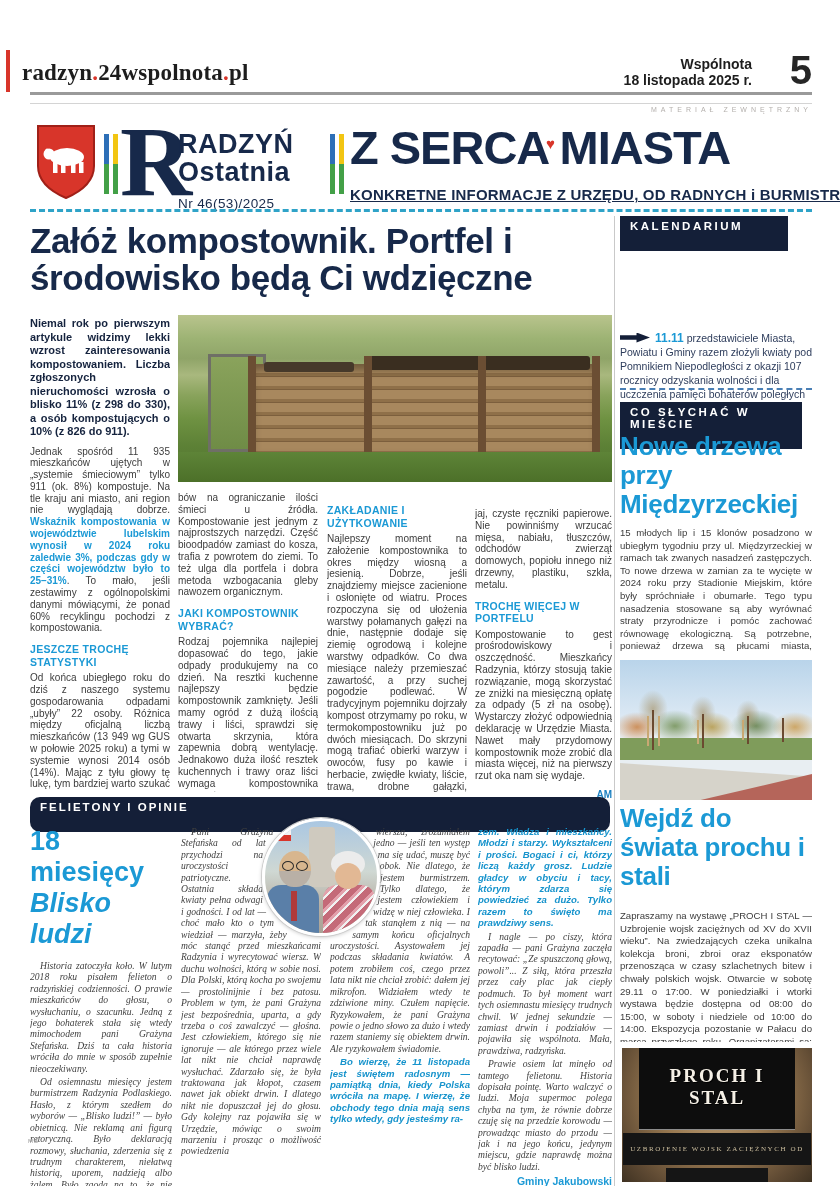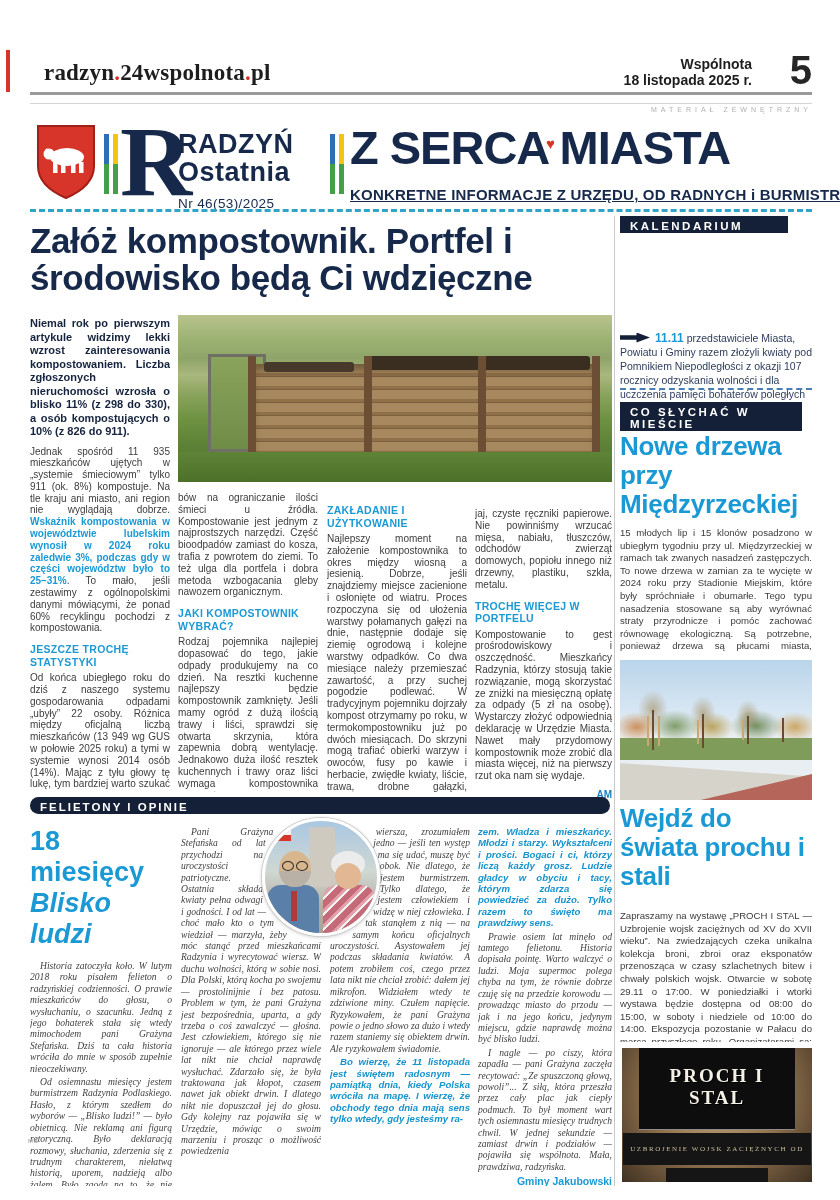--- a/index.html
+++ b/index.html
@@ -2,21 +2,21 @@
 <html lang="pl"><head>
 <meta charset="utf-8">
 <style>
   html,body{margin:0;padding:0;background:#fff;}
   .page{position:relative;width:840px;height:1200px;background:#ffffff;overflow:hidden;
         font-family:"Liberation Sans",sans-serif;color:#3c3c3c;}
   .abs{position:absolute;}
 
   
   .red-tick{left:6px;top:50px;width:4px;height:42px;background:#d8352a;}
-  .hdr-site{left:44px;top:60px;font-family:"Liberation Serif",serif;font-weight:bold;
+  .hdr-site{left:22px;top:60px;font-family:"Liberation Serif",serif;font-weight:bold;
             font-size:23px;color:#1d1d1d;letter-spacing:.2px;}
   .hdr-site .dot{color:#d8352a;}
   .hdr-right{right:88px;top:56px;text-align:right;font-weight:bold;color:#1d1d1d;}
   .hdr-brand{font-size:14px;line-height:16px;}
   .hdr-date{font-size:14px;line-height:16px;}
   .hdr-pageno{right:28px;top:50px;font-size:40px;font-weight:800;color:#262626;line-height:40px;}
   .rule-thick{left:30px;top:92px;width:782px;height:3px;background:#9a9a9a;}
   .rule-thin{left:30px;top:103px;width:782px;height:1px;background:#d4d4d4;}
   .material{right:28px;top:106px;font-size:7px;letter-spacing:4px;color:#b4b0ad;}
 
@@ -68,21 +68,21 @@
                repeating-linear-gradient(0deg,rgba(70,70,70,.55) 0 1px,transparent 1px 7px);
     background-blend-mode:normal;border:3px solid #6f6f66;}
   .compost-top{position:absolute;left:190px;bottom:112px;width:222px;height:14px;background:#3a2e20;border-radius:3px;}
   .compost-top2{position:absolute;left:86px;bottom:110px;width:90px;height:10px;background:#46392a;border-radius:3px;}
   .post{position:absolute;bottom:26px;width:8px;height:100px;background:#6b4e33;}
   .grass{position:absolute;left:0;bottom:0;width:100%;height:30px;
     background:linear-gradient(180deg,#5e8438,#4c7029);}
 
   
   .banner{background:#141f38;color:#ffffff;font-weight:bold;font-size:11.5px;
-          letter-spacing:2.5px;padding:4px 10px 1px 10px;}
+          letter-spacing:2.5px;padding:4px 10px 19px 10px;}
   .sb-banner1{left:620px;top:216px;width:148px;}
   .cal-item{position:absolute;left:620px;width:192px;font-size:10.5px;line-height:14px;color:#2e3d5c;}
   .cal-item1{top:246px;}
   .cal-item2{top:320px;}
   .cal-arrow{display:inline-block;width:30px;height:10px;background:#141f38;margin-right:5px;
     clip-path:polygon(0 28%,55% 28%,55% 0,100% 50%,55% 100%,55% 72%,0 72%);vertical-align:-1px;}
   .cal-date{color:#1b99d5;font-weight:bold;font-size:12px;}
   .sb-dashed{left:620px;top:388px;width:192px;border-top:2px dashed #4a7fb5;}
   .sb-banner2{left:620px;top:402px;width:162px;}
   .sb-h2{position:absolute;left:620px;width:195px;font-size:26px;line-height:29px;font-weight:800;
@@ -311,22 +311,22 @@
   </div>
 
   <div class="abs fcol f3">
     <div class="wrapL"></div>
     <p>wiersza, zrozumiałem jedno — jeśli ten występ ma się udać, muszę być obok. Nie dlatego, że jestem burmistrzem. Tylko dlatego, że jestem człowiekiem i widzę w niej człowieka. I tak stanąłem z nią — na samym końcu oficjalnych uroczystości. Asystowałem jej podczas składania kwiatów. A potem zrobiłem coś, czego przez lata nikt nie chciał zrobić: dałem jej mikrofon. Widziałem wtedy te zdziwione miny. Czułem napięcie. Ryzykowałem, że pani Grażyna powie o jedno słowo za dużo i wtedy razem staniemy się obiektem drwin. Ale ryzykowałem świadomie.</p>
     <p class="fel-blue">Bo wierzę, że 11 listopada jest świętem radosnym — pamiątką dnia, kiedy Polska wróciła na mapę. I wierzę, że obchody tego dnia mają sens tylko wtedy, gdy jesteśmy ra-</p>
   </div>
 
   <div class="abs fcol f4">
     <p class="fel-blue" style="text-indent:0;">zem. Władza i mieszkańcy. Młodzi i starzy. Wykształceni i prości. Bogaci i ci, którzy liczą każdy grosz. Ludzie gładcy w obyciu i tacy, którym zdarza się powiedzieć za dużo. Tylko razem to święto ma prawdziwy sens.</p>
+    <p>I nagle — po ciszy, która zapadła — pani Grażyna zaczęła recytować: „Ze spuszczoną głową, powoli”... Z siłą, która przeszła przez cały plac jak ciepły podmuch. To był moment wart tych osiemnastu miesięcy trudnych chwil. W jednej sekundzie — zamiast drwin i podziałów — pojawiła się wspólnota. Mała, prawdziwa, radzyńska.</p>
     <p>Prawie osiem lat minęło od tamtego felietonu. Historia dopisała pointę. Warto walczyć o ludzi. Moja supermoc polega chyba na tym, że równie dobrze czuję się na przedzie korowodu — prowadząc miasto do przodu — jak i na jego końcu, jedynym miejscu, gdzie naprawdę można być blisko ludzi.</p>
-    <p>I nagle — po ciszy, która zapadła — pani Grażyna zaczęła recytować: „Ze spuszczoną głową, powoli”... Z siłą, która przeszła przez cały plac jak ciepły podmuch. To był moment wart tych osiemnastu miesięcy trudnych chwil. W jednej sekundzie — zamiast drwin i podziałów — pojawiła się wspólnota. Mała, prawdziwa, radzyńska.</p>
     <span class="fel-author">Gminy Jakubowski</span>
   </div>
 
   <div class="abs fel-circle">
     <div class="fc-monument"></div>
     <div class="fc-flag-w"></div>
     <div class="fc-flag-r"></div>
     <div class="fc-man-body"></div>
     <div class="fc-tie"></div>
     <div class="fc-man-head"></div>

